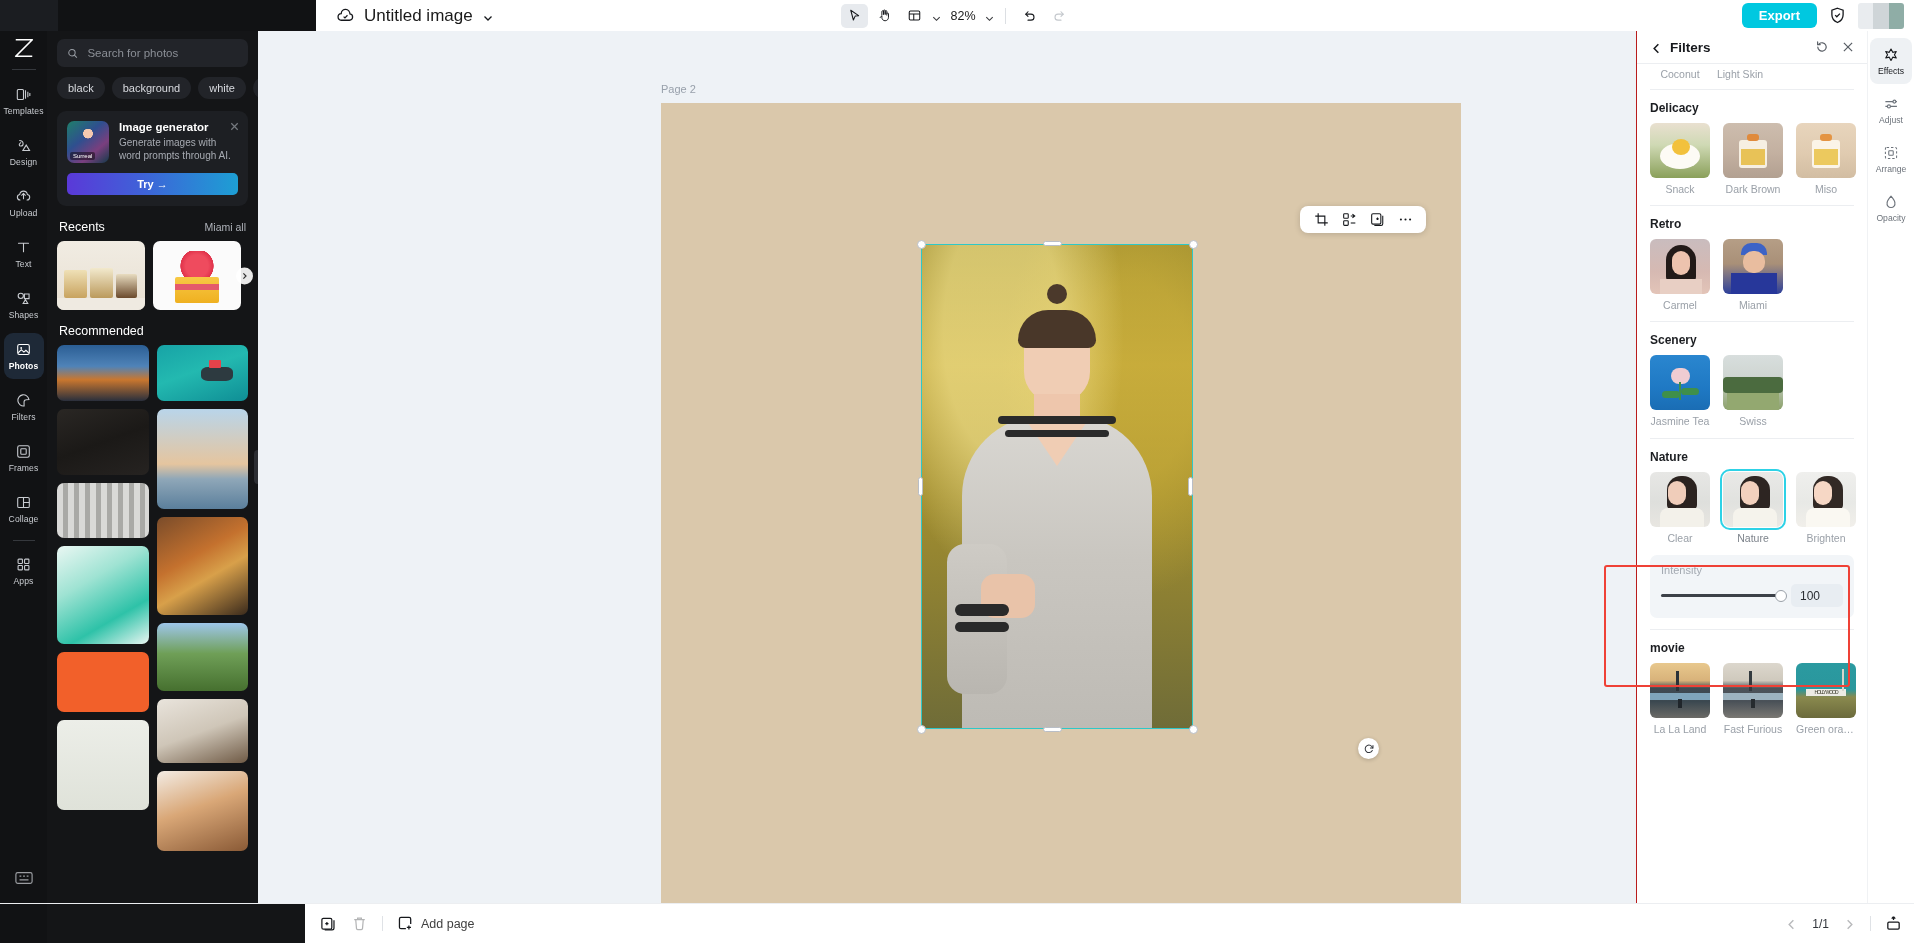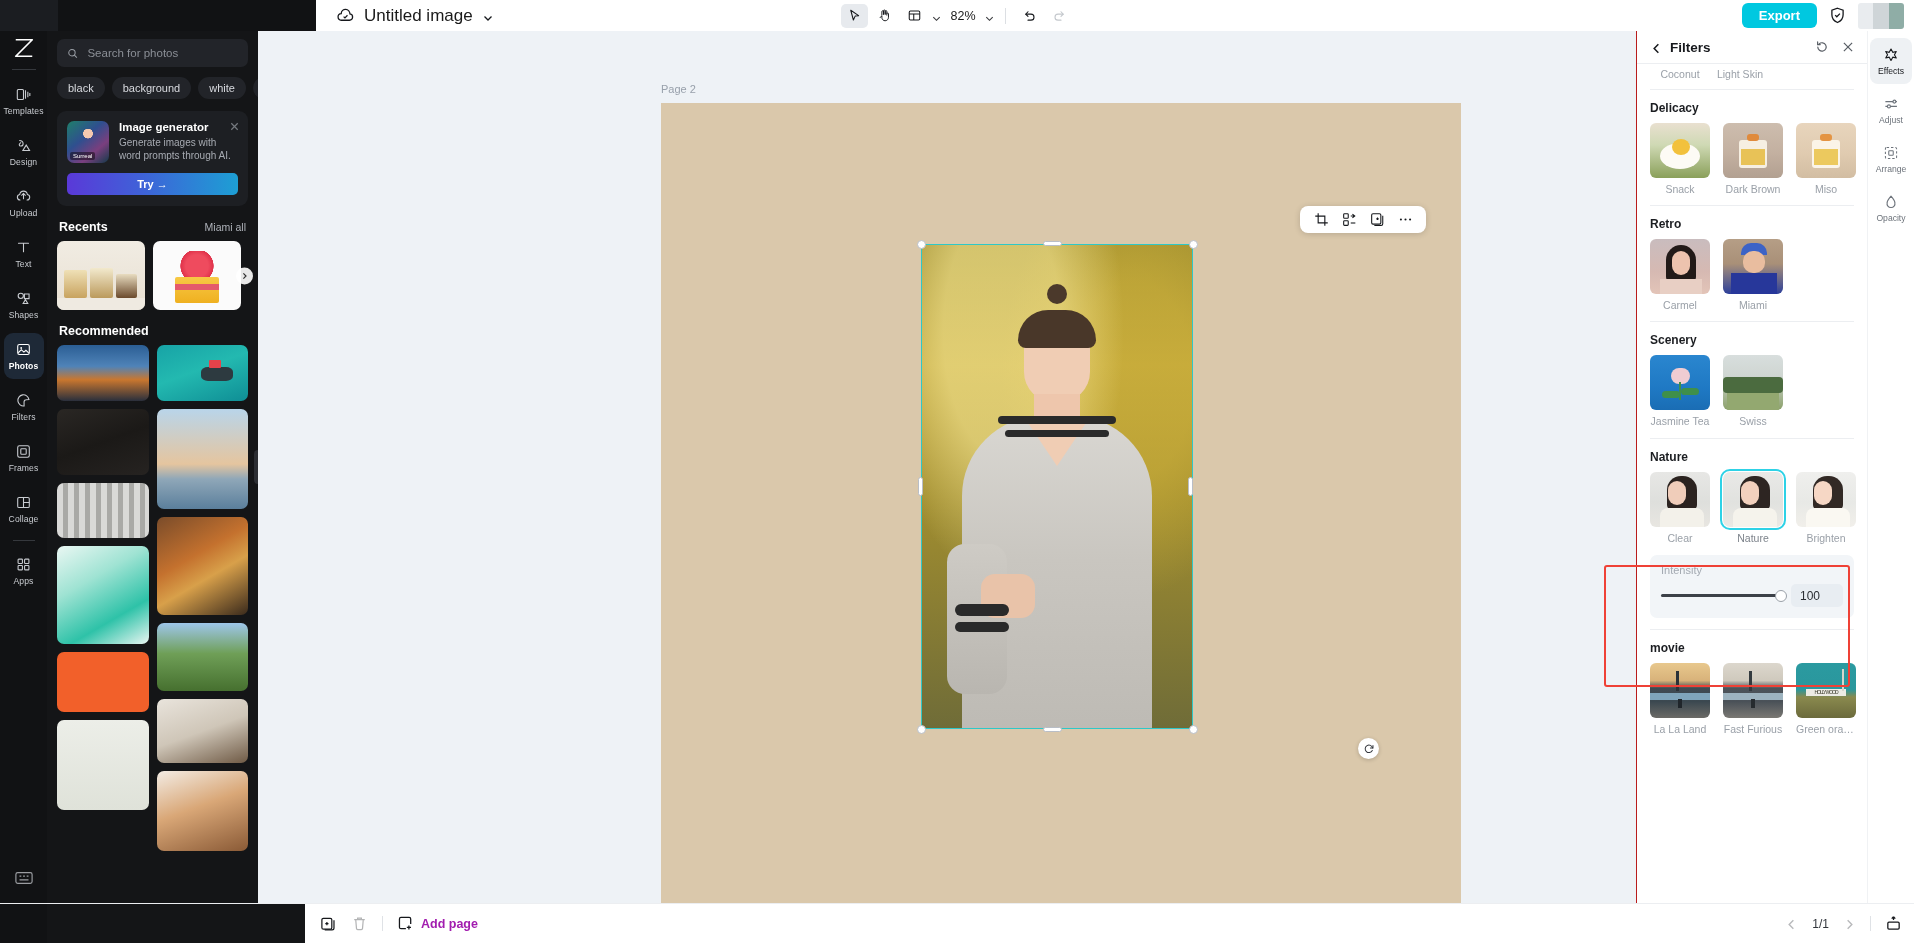--- a/index.html
+++ b/index.html
@@ -124,21 +124,21 @@
   .try-btn {
     margin-top: 10px; width: 100%; height: 22px; border: none; border-radius: 5px;
     background: linear-gradient(90deg,#5a39d8 0%, #3e63d8 45%, #1d9fd4 100%);
     color: #fff; font-size: 11px; font-weight: bold; cursor: pointer;
     font-family: inherit;
   }
   .sec-head {
     display: flex; align-items: center; justify-content: space-between;
     padding: 14px 12px 7px 12px;
   }
-  .sec-title { font-size: 12.5px; font-weight: bold; color: #fff; }
+  .sec-title { font-size: 12.5px; font-weight: normal; color: #fff; }
   .sec-link { font-size: 10.5px; color: #aeb2b9; cursor: pointer; }
   .recents { display: flex; gap: 8px; padding: 0 10px; position: relative; }
   .recent-card { width: 88px; height: 69px; border-radius: 7px; overflow: hidden; cursor: pointer; }
   .recents-next {
     position: absolute; right: 5px; top: 50%; transform: translateY(-50%);
     width: 17px; height: 17px; border-radius: 50%; background: rgba(255,255,255,.9);
     display: flex; align-items: center; justify-content: center; cursor: pointer;
   }
   .masonry { padding: 0 10px; display: flex; gap: 8px; }
   .mcol { display: flex; flex-direction: column; gap: 8px; flex: 1; }
@@ -248,21 +248,21 @@
     display: flex; align-items: center; padding: 0 12px 0 0;
     border-top: 1px solid #eceef1; position: relative; z-index: 35;
   }
   .bb-dark { width: 258px; height: 40px; background: #141517; flex: 0 0 258px; }
   .bb-rail { width: 47px; height: 40px; background: #111214; flex: 0 0 47px; }
   .bb-left { display: flex; align-items: center; gap: 14px; padding-left: 15px; }
   .bb-ic { width: 17px; height: 17px; cursor: pointer; }
   .bb-ic.disabled { opacity: .32; }
   .bb-sep { width: 1px; height: 15px; background: #dfe2e6; }
   .addpage { display: flex; align-items: center; gap: 7px; cursor: pointer; }
-  .addpage span { font-size: 12.5px; color: #a21caf; font-weight: bold; }
+  .addpage span { font-size: 12.5px; color: #404040; }
   .bb-right { margin-left: auto; display: flex; align-items: center; gap: 14px; }
   .pg-arrow { width: 13px; height: 13px; opacity: .35; cursor: pointer; }
   .pg-count { font-size: 12px; color: #33373d; }
 </style>
 </head>
 <body>
 
 <div id="app">
 
   <div class="topbar">

